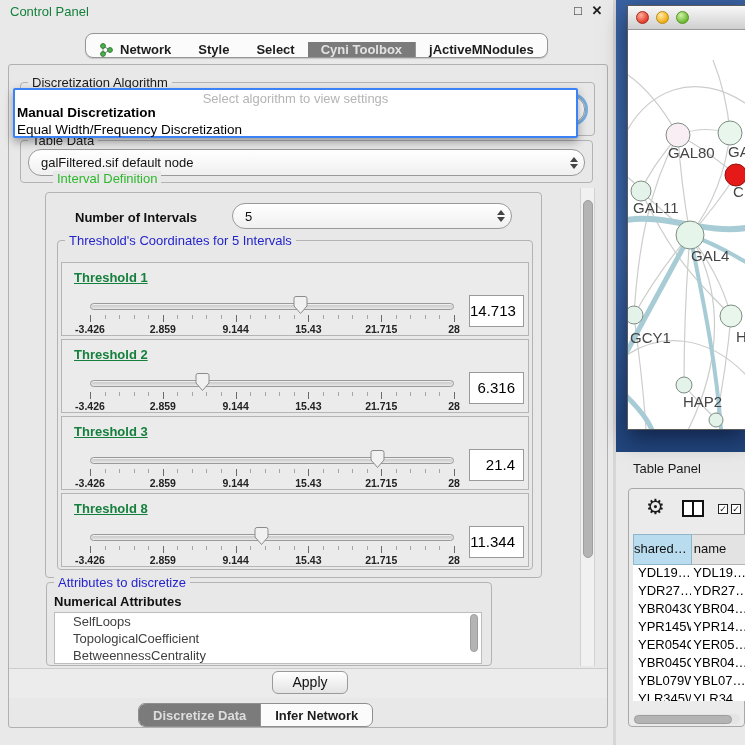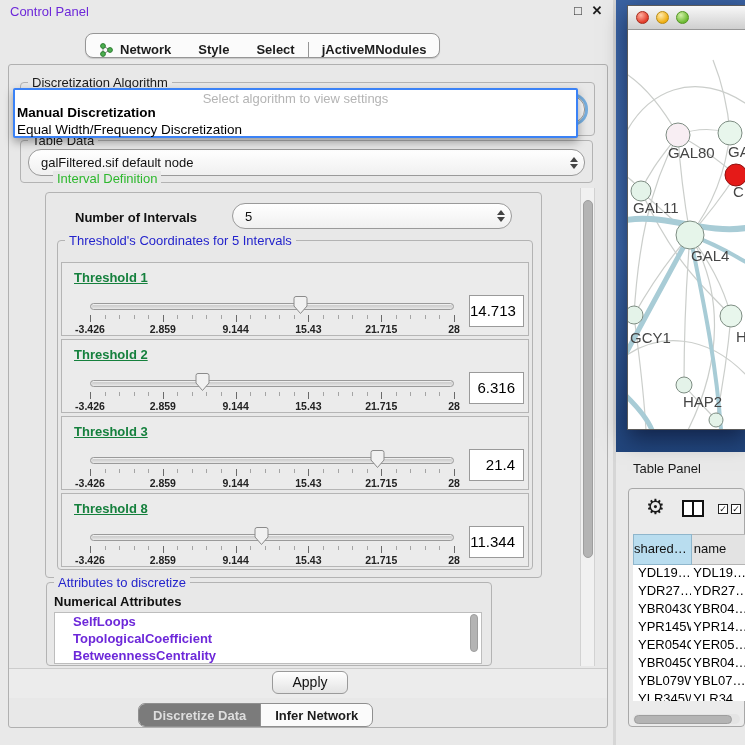--- a/index.html
+++ b/index.html
@@ -2,21 +2,21 @@
 <html><head>
 <meta charset="utf-8">
 <style>
   * { margin:0; padding:0; box-sizing:border-box; }
   html,body { width:745px; height:745px; overflow:hidden; }
   body { font-family:"Liberation Sans", sans-serif; background:#e9e9e9; position:relative; font-size:13px; color:#111; }
   .abs { position:absolute; }
 
   
   .cp-titlebar { left:0; top:0; width:616px; height:24px; }
-  .cp-title { left:10px; top:4px; font-size:13px; color:#6d28d9; }
+  .cp-title { left:10px; top:4px; font-size:13px; color:#15803d; }
   .win-btn { top:3px; width:16px; height:16px; font-size:13px; font-weight:bold; color:#1a1a1a; text-align:center; line-height:16px; cursor:default; }
 
   .tabbar { left:85px; top:33px; height:25px; display:flex; align-items:flex-end; background:#fbfbfb; border:1px solid #969696; border-radius:8px; overflow:hidden; box-shadow:0 1px 1px rgba(0,0,0,.15); }
   .tab { display:flex; align-items:center; padding:0 13px; font-size:13px; font-weight:bold; color:#1c1c1c; white-space:nowrap; }
   .tab.sel { background:#7b7b7b; color:#e3e3e3; }
   .tabdiv { width:1px; background:#c3c3c3; margin:5px 0; }
   .net-ico { width:15px; height:14px; margin-right:6px; }
 
   .content-panel { left:8px; top:64px; width:600px; height:664px; background:#e8e8e8; border:1px solid #b0b0b0; border-radius:3px; }
   .cp-right-edge { left:613px; top:0; width:3px; height:745px; background:#d6d6d6; }
@@ -41,21 +41,21 @@
 
   .th-panel { position:absolute; left:61px; width:468px; height:74px; background:#ebebeb; border:1px solid #b5b5b5; }
   .th-label { position:absolute; left:12px; top:7px; font-weight:bold; font-size:13px; color:#15803d;text-decoration:underline; }
   .th-track { position:absolute; left:28px; top:40px; width:364px; height:7px; border:1px solid #9a9a9a; border-radius:4px; background:linear-gradient(#bfbfbf,#e9e9e9); box-shadow:inset 0 1px 1px rgba(255,255,255,.8); }
   .th-handle { position:absolute; top:32px; width:17px; height:20px; }
   .tick { position:absolute; width:1px; background:#6a6a6a; }
   .tick-lab { position:absolute; width:60px; text-align:center; font-size:10.5px; font-weight:bold; color:#222; }
   .th-value { position:absolute; left:407px; top:32px; width:55px; height:32px; background:#fff; border:1px solid #9a9a9a; font-size:15px; color:#000; text-align:right; line-height:30px; padding-right:8px; }
 
   .attr-list { background:#fff; border:1px solid #bdbdbd; overflow:hidden; }
-  .attr-item { padding-left:18px; font-size:13px; line-height:17px; color:#6d28d9; white-space:nowrap;font-weight:bold; }
+  .attr-item { padding-left:18px; font-size:13px; line-height:17px; color:#404040; white-space:nowrap; }
 
   .apply-strip { left:9px; top:668px; width:598px; height:30px; background:#ececec; border-top:1px solid #cccccc; }
   .apply-btn { left:272px; top:671px; width:76px; height:23px; background:linear-gradient(#ffffff,#e3e3e3); border:1px solid #9a9a9a; border-radius:6px; font-size:14px; color:#111; text-align:center; line-height:21px; }
 
   .bottombar { left:138px; top:703px; height:24px; display:flex; background:#fbfbfb; border:1px solid #8f8f8f; border-radius:7px; overflow:hidden; }
   .btab { display:flex; align-items:center; padding:0 14px; font-size:13px; font-weight:bold; color:#1c1c1c; }
   .btab.sel { background:#7b7b7b; color:#dedede; }
 
   
   .right-col { left:616px; top:0; width:129px; height:745px; background:#e9e9e9; }
@@ -105,20 +105,23 @@
     </svg>
     <span>Network</span>
   </div>
   <div class="tabdiv"></div>
   <div class="tab">
       <span>Style</span>
     </div>
   <div class="tabdiv"></div>
   <div class="tab">
       <span>Select</span>
+    </div>
+  <div class="tab sel">
+      <span>Cyni Toolbox</span>
     </div>
   <div class="tab" style="border-left:1px solid #969696;">
       <span>jActiveMNodules</span>
     </div>
 </div>
 
 <div class="abs content-panel"></div>
 
 <div class="abs groupbox" style="left:20px; top:82px; width:575px; height:54px;"></div>
 <span class="abs gtitle t-black" style="left:28px; top:75px;">Discretization Algorithm</span>

